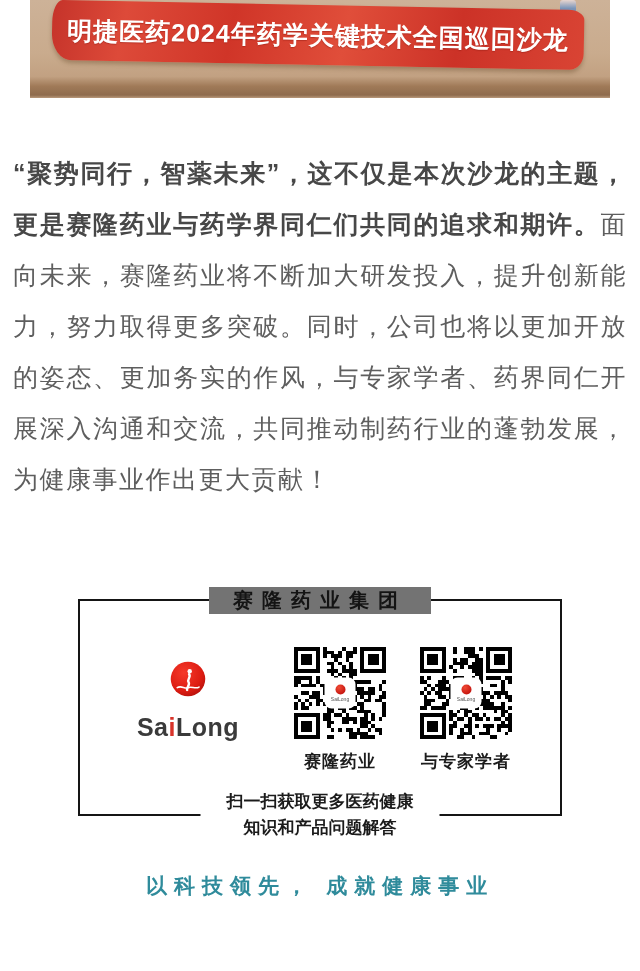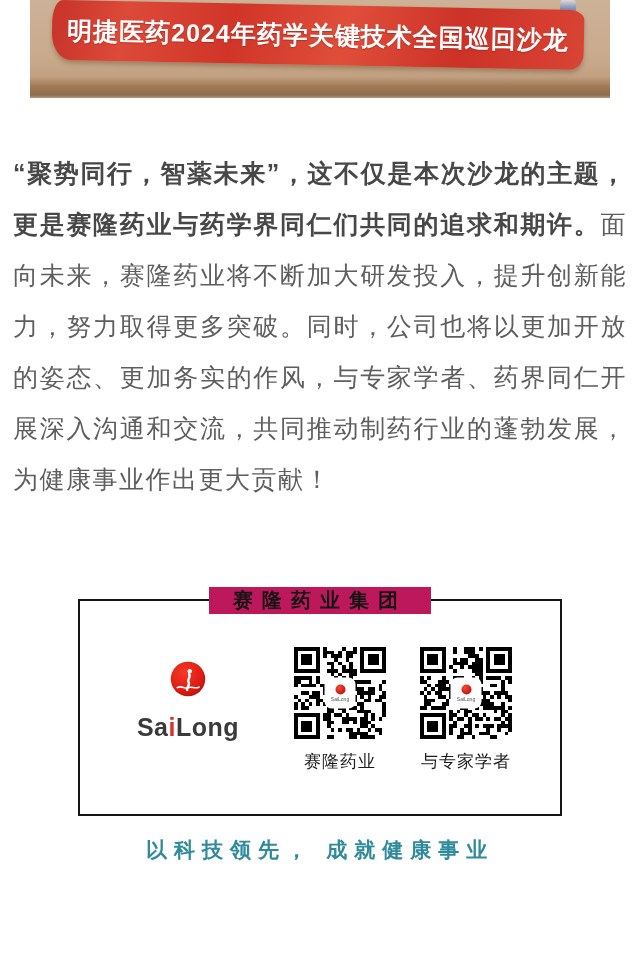--- a/index.html
+++ b/index.html
@@ -30,21 +30,21 @@
   
   .article { margin:50px 13px 0; font-size:25px; line-height:51px; letter-spacing:1.5px;
              text-align:justify; }
   .article .bold { font-weight:700; color:#474747; }
   .article .regular { font-weight:400; color:#5e5e5e; }
 
   
   .brand-box { position:relative; margin:94px auto 0; width:484px; height:217px;
                border:2px solid #151515; }
   .box-title { position:absolute; top:-14px; left:50%; transform:translateX(-50%);
-               background:#be185d; padding:0 24px; white-space:nowrap;
+               background:#737373; padding:0 24px; white-space:nowrap;
                font-family:"Liberation Serif", serif; font-size:20px; font-weight:600;
                letter-spacing:9px; color:#141414; line-height:27px; }
   .box-content { display:flex; align-items:flex-start; justify-content:center;
                  padding-top:46px; }
   .logo-block { width:120px; margin-right:46px; margin-top:14px; text-align:center; }
   .logo-mark { display:inline-block; width:36px; height:36px; }
   .brand-name { margin-top:12px; font-size:25px; font-weight:bold; color:#3a3a3a;
                 letter-spacing:.5px; }
   .brand-name .accent { color:#d8332a; }
   .qr-block { width:92px; text-align:center; }
@@ -52,28 +52,28 @@
   .qr-frame { position:relative; width:92px; height:92px; }
   .qr-frame svg { display:block; width:92px; height:92px; }
   .qr-badge { position:absolute; left:50%; top:50%; transform:translate(-50%,-50%);
               width:27px; height:27px; background:#fff; border-radius:5px;
               display:flex; flex-direction:column; align-items:center; justify-content:center;
               box-shadow:0 0 0 2px #ffffff; }
   .qr-badge .dot { width:10px; height:10px; border-radius:50%;
                    background:radial-gradient(circle at 35% 30%, #f04a35, #c5150f 75%); }
   .qr-badge .tiny { font-size:5px; color:#555; margin-top:1px; letter-spacing:0; }
   .qr-label { margin-top:11px; font-family:"Liberation Serif", serif; font-size:17px;
-              font-weight:400; letter-spacing:1px; color:#1c1c1c; }
+              font-weight:700; letter-spacing:1px; color:#1c1c1c; }
   .box-caption { position:absolute; bottom:-27px; left:50%; transform:translateX(-50%);
                  background:#fff; padding:0 26px; white-space:nowrap; text-align:center;
                  font-family:"Liberation Serif", serif; font-size:17px; font-weight:600;
                  color:#1b1b1b; line-height:26px; }
 
   
-  .slogan { margin-top:20px; text-align:center; font-family:"Liberation Serif", serif;
+  .slogan { margin-top:56px; text-align:center; font-family:"Liberation Serif", serif;
             font-size:21px; font-weight:700; letter-spacing:7px; color:#2f8b9b; }
 </style>
 </head>
 <body>
 
 <div class="photo">
   <div class="wheel-blob2"></div>
   <div class="wheel-blob"></div>
   <div class="person-legs"></div>
   <div class="person-shoe"></div>
@@ -552,15 +552,19 @@
         <div class="qr-badge">
           <div class="dot"></div>
           <div class="tiny">SaiLong</div>
         </div>
       </div>
       <div class="qr-label">与专家学者</div>
     </div>
 
   </div>
 
+  <div class="box-caption">
+    <div>扫一扫获取更多医药健康</div>
+    <div>知识和产品问题解答</div>
+  </div>
 </div>
 
 <div class="slogan">以科技领先， 成就健康事业</div>
 
 </body></html>

